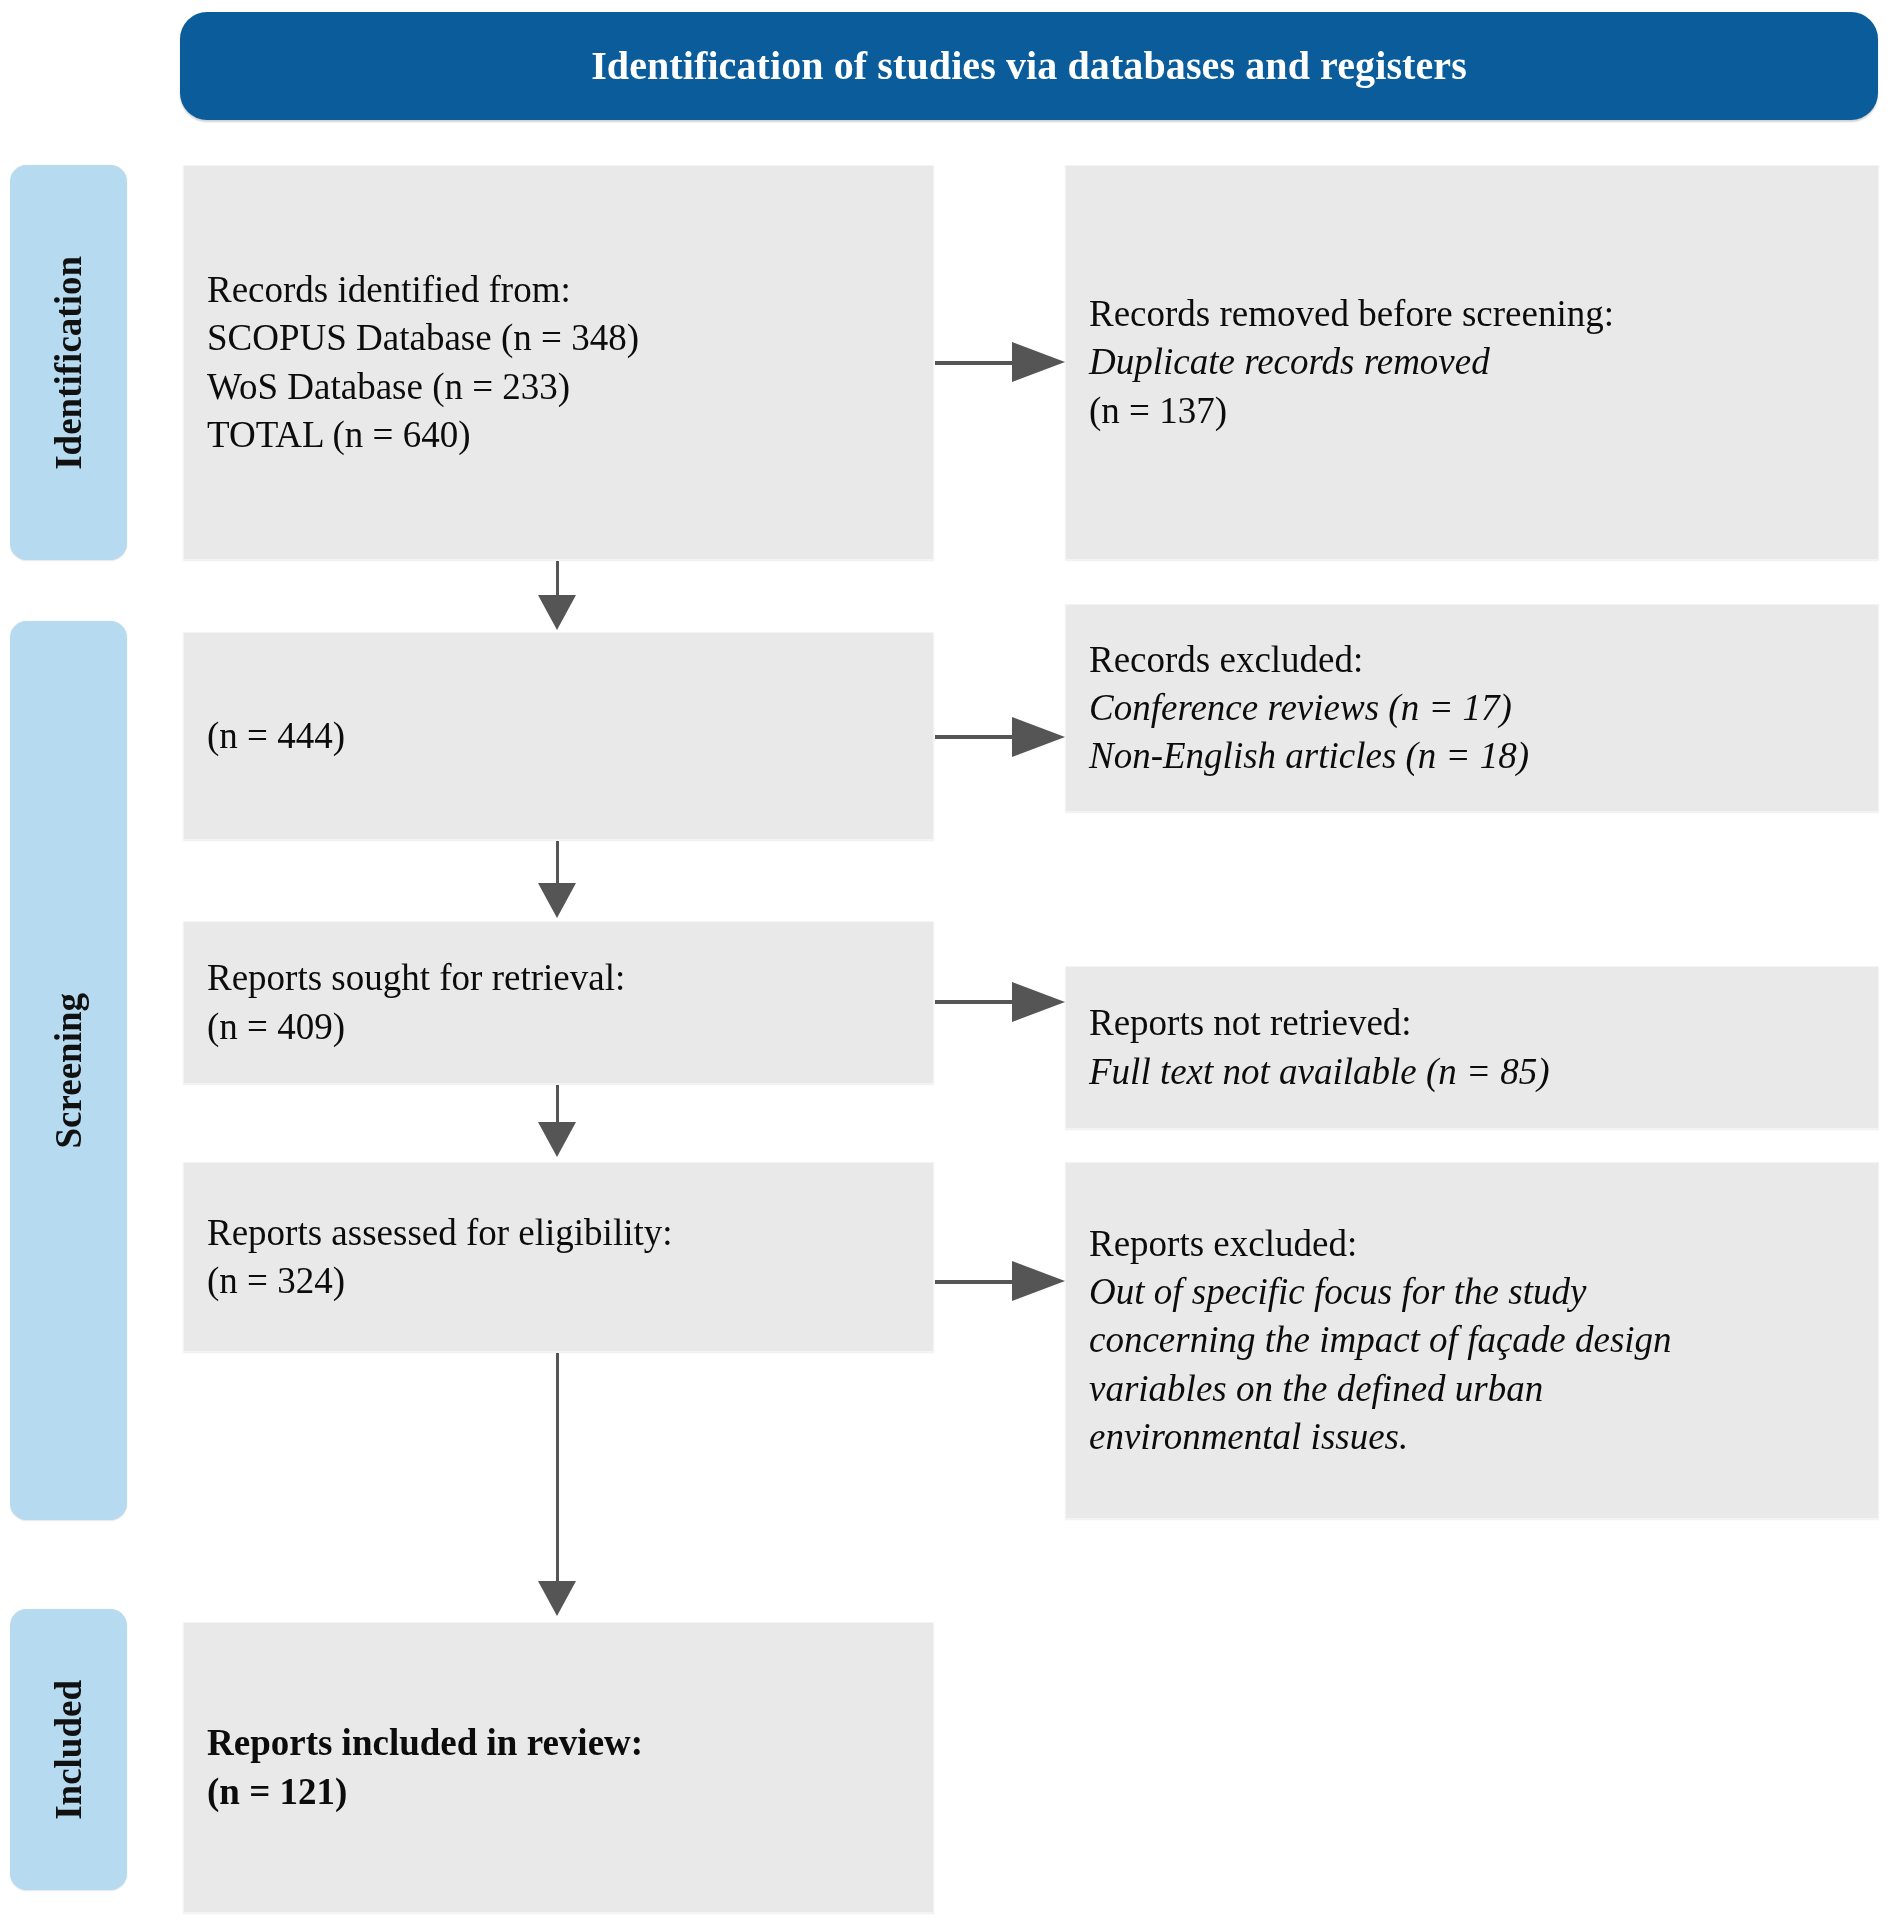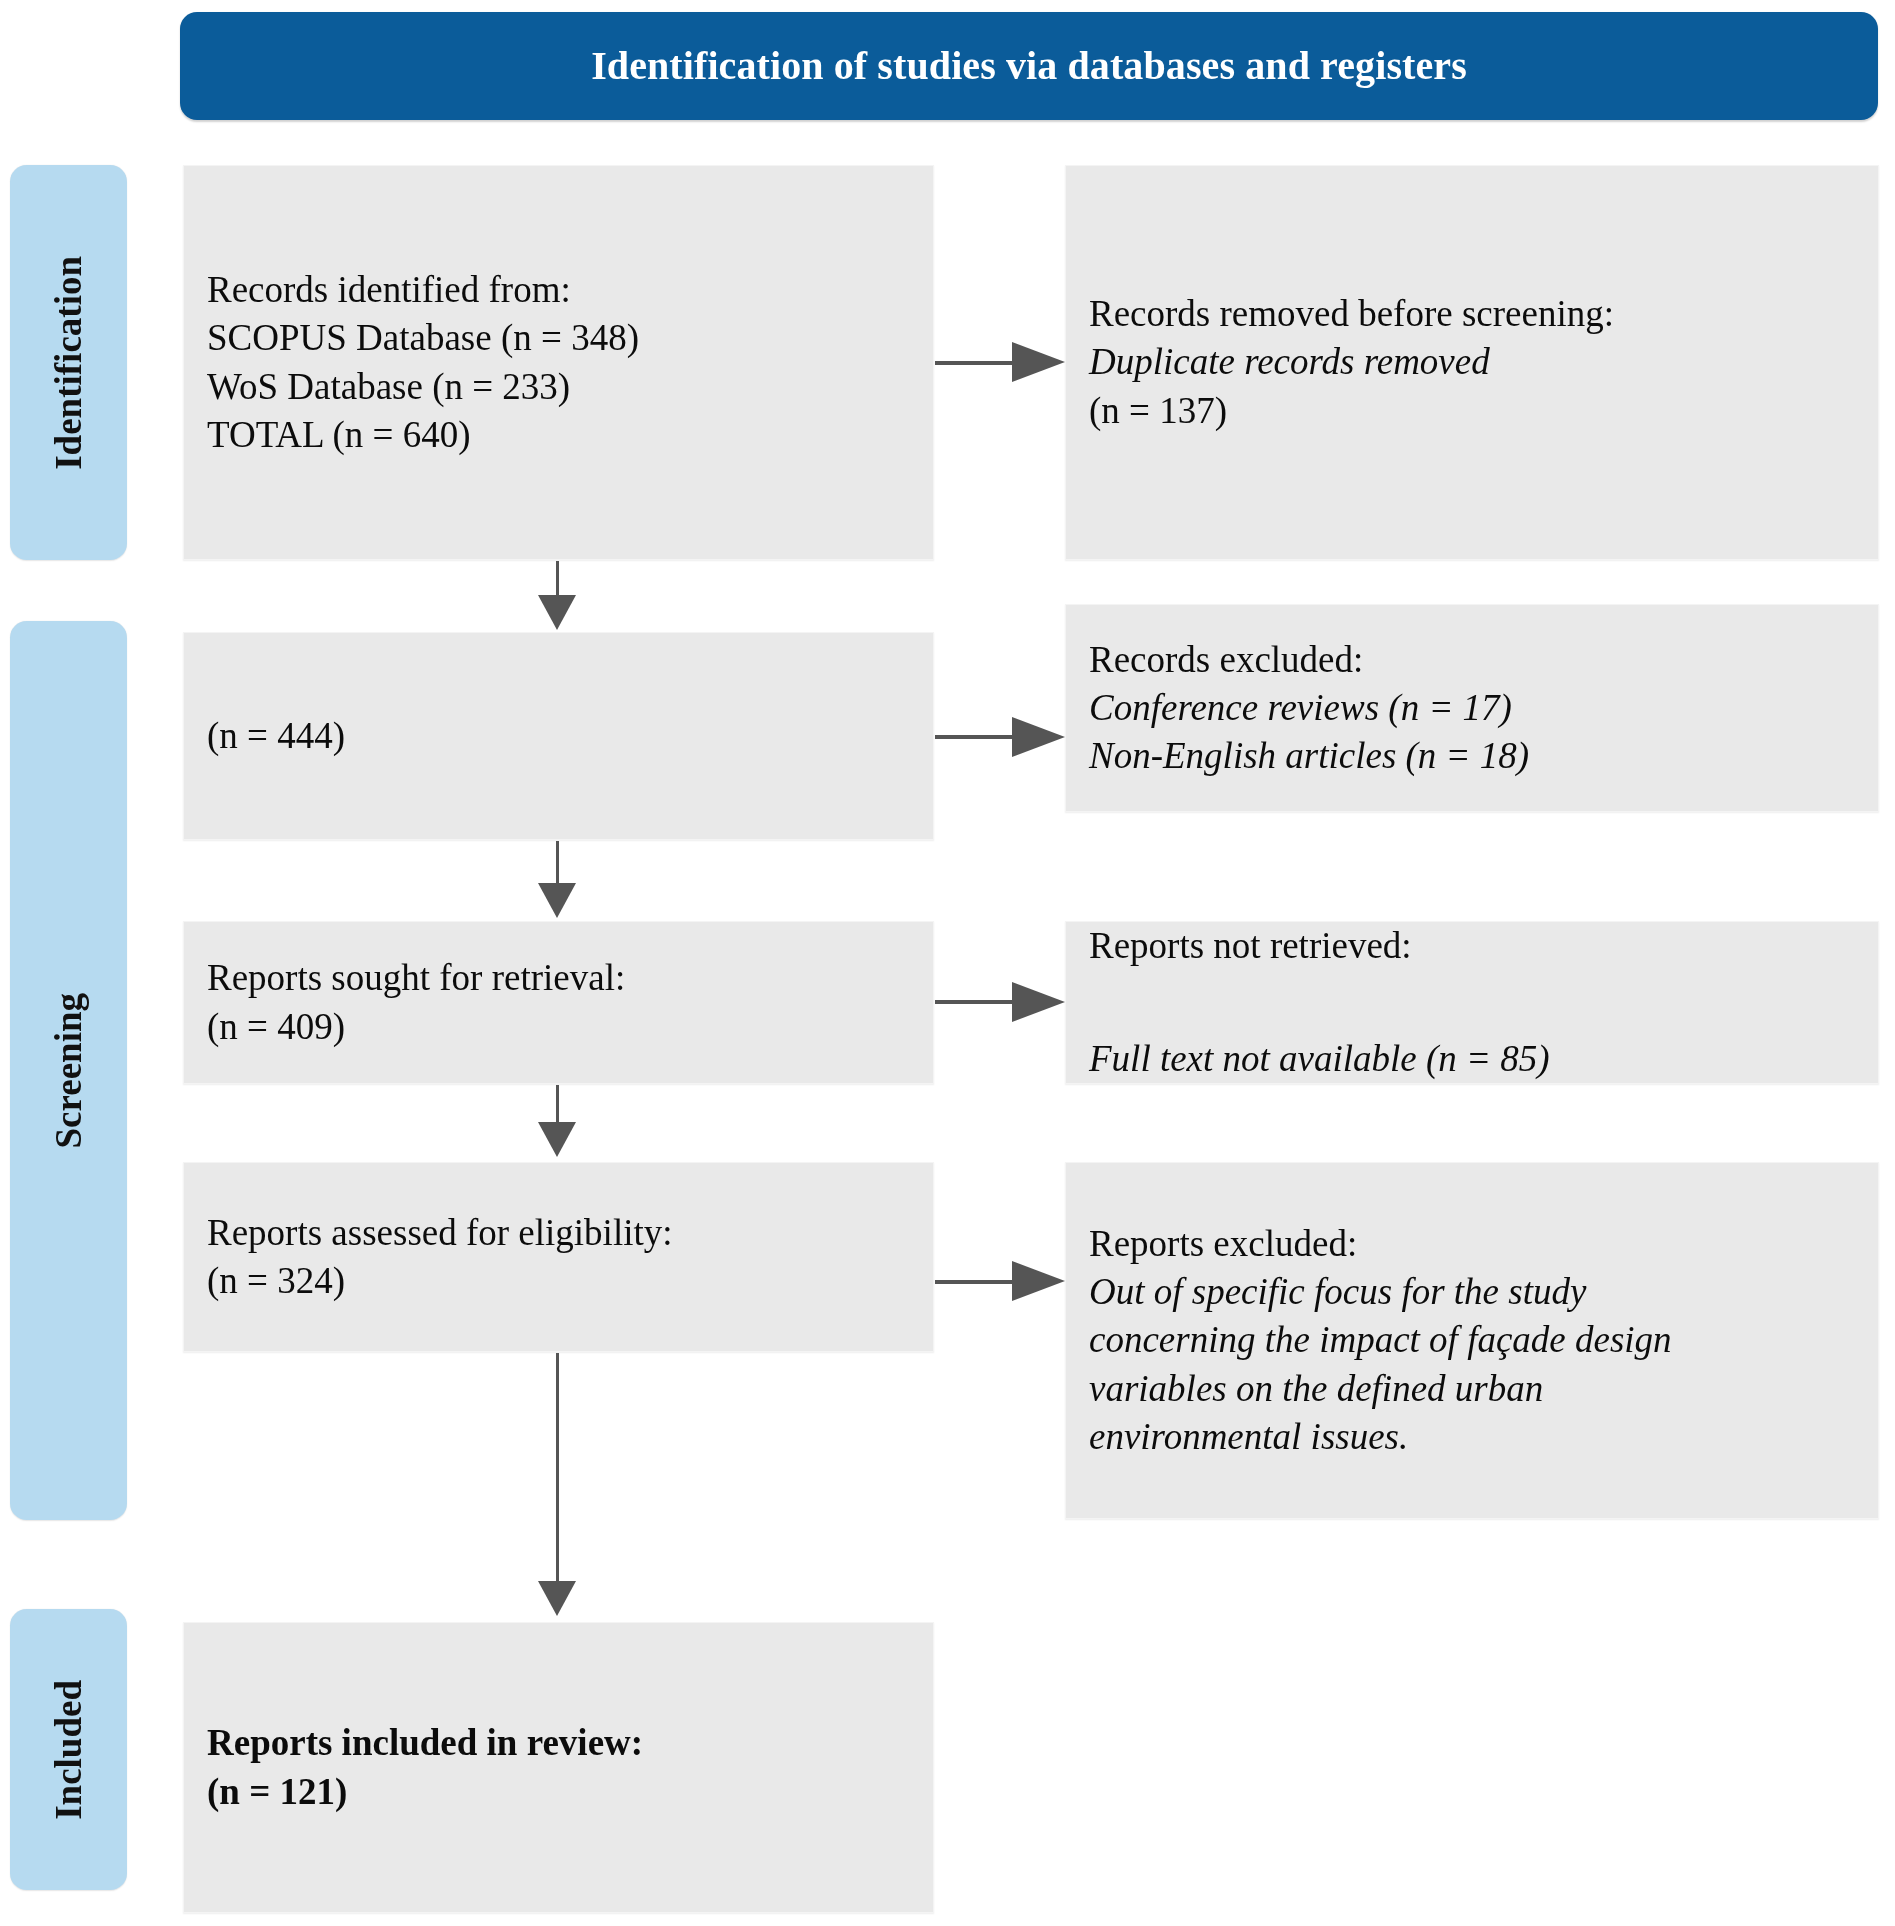--- a/index.html
+++ b/index.html
@@ -3,21 +3,21 @@
 <meta charset="utf-8">
 <title>PRISMA Flow Diagram</title>
 <style>
   html,body{margin:0;padding:0;background:#ffffff;}
   body{width:1896px;height:1926px;position:relative;overflow:hidden;
        font-family:"Liberation Serif","DejaVu Serif",serif;}
 
   
   .banner{
     position:absolute; left:180px; top:11.6px; width:1698px; height:108px;
-    background:#0b5c9a; border-radius:17px;
+    background:#0b5c9a; border-radius:27px;
     display:flex; align-items:center; justify-content:center;
     box-shadow:0 1.3px 1.9px rgba(0,0,0,.18);
   }
   .banner-title{
     color:#ffffff; font-size:40px; font-weight:bold; letter-spacing:0.1px;
     font-family:"Liberation Serif","DejaVu Serif",serif;
   }
 
   
   .stage{
@@ -47,21 +47,21 @@
   .box p.it{ font-style:italic; }
 
   .col-left  { left:183px;  width:751px; }
   .col-right { left:1065px; width:814px; }
 
   #box-identified        { top:165px;  height:395px; }
   #box-removed           { top:165px;  height:395px; }
   #box-screened          { top:632px;  height:208px; }
   #box-records-excluded  { top:604px;  height:208px; }
   #box-sought            { top:921px; height:163px; }
-  #box-not-retrieved     { top:921px; height:163px;justify-content:space-between; }
+  #box-not-retrieved     { top:966px; height:163px; }
   #box-assessed          { top:1162px; height:190px; }
   #box-reports-excluded  { top:1162px; height:357px; }
   #box-included          { top:1622px; height:291px;font-weight:bold; }
 
   
   .vline{ position:absolute; left:556px; width:3.2px; background:#555555; }
   .vhead{ position:absolute; left:538px; width:0; height:0;
           border-left:19.3px solid transparent; border-right:19.3px solid transparent;
           border-top:35px solid #555555; }
 

